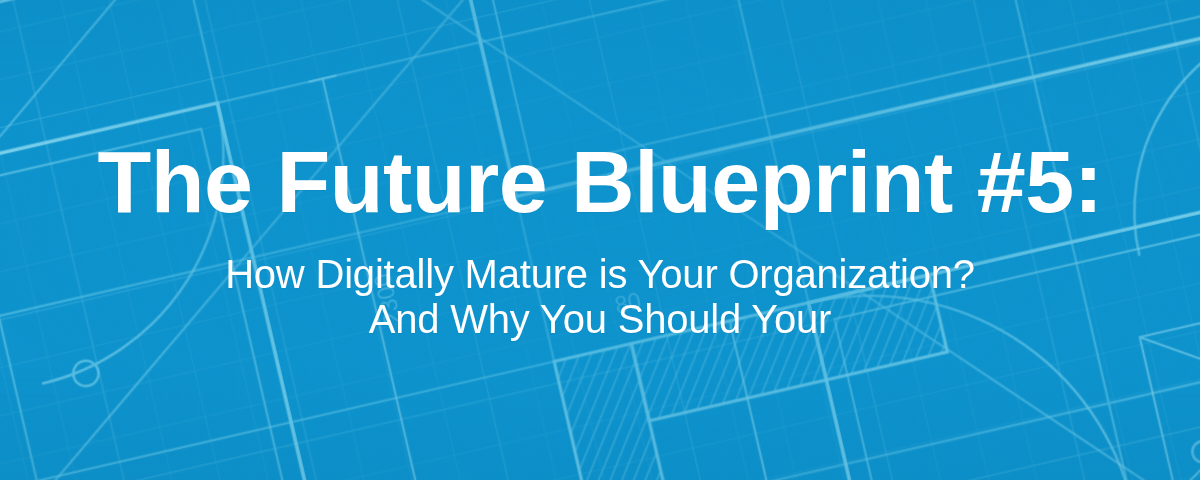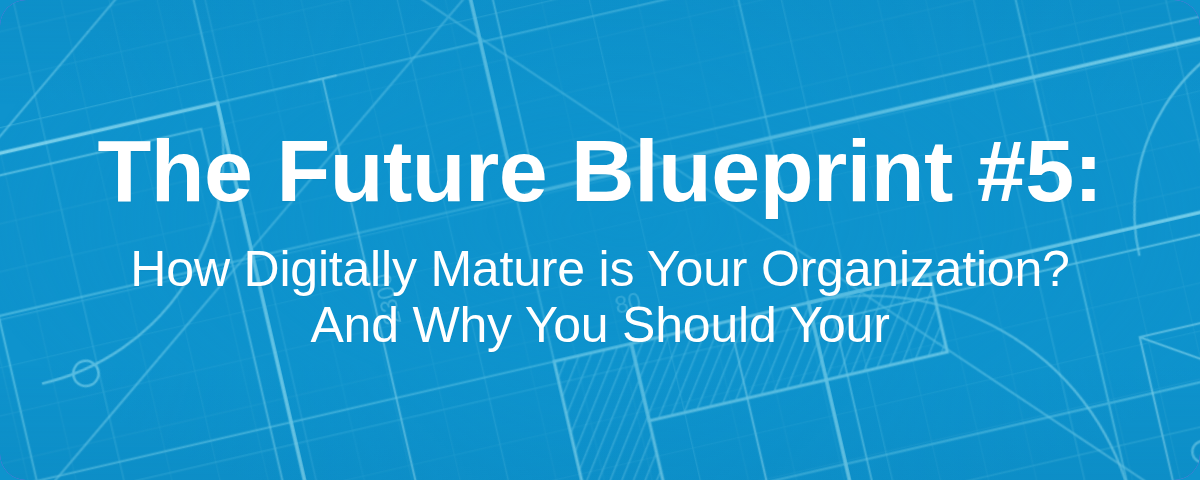--- a/index.html
+++ b/index.html
@@ -10,21 +10,20 @@
   }
   * { box-sizing: border-box; }
 
   .banner {
     position: relative;
     width: 1200px;
     height: 480px;
     overflow: hidden;
     background: #d946ef;
     font-family: "Liberation Sans", sans-serif;
-    border-radius: 26px;
     -webkit-font-smoothing: antialiased;
   }
 
   
   .bp-layer {
     position: absolute;
     inset: -40%;
     pointer-events: none;
   }
   .bp-svg { width: 100%; height: 100%; display: block; }
@@ -55,21 +54,21 @@
     font-size: 88px;
     line-height: 1.0;
     font-weight: 700;
     letter-spacing: -0.5px;
     margin: 0 0 26px 0;
     white-space: nowrap;
     text-shadow: 0 1px 1px rgba(5,90,135,0.12);
   }
 
   .subheadline {
-    font-size: 50px;
+    font-size: 40px;
     line-height: 1.12;
     font-weight: 500;
     letter-spacing: -0.2px;
     margin: 0;
     text-shadow: 0 1px 1px rgba(5,90,135,0.10);
   }
   .subheadline .sub-line { display: block; white-space: nowrap; }
 </style>
 </head>
 <body>

